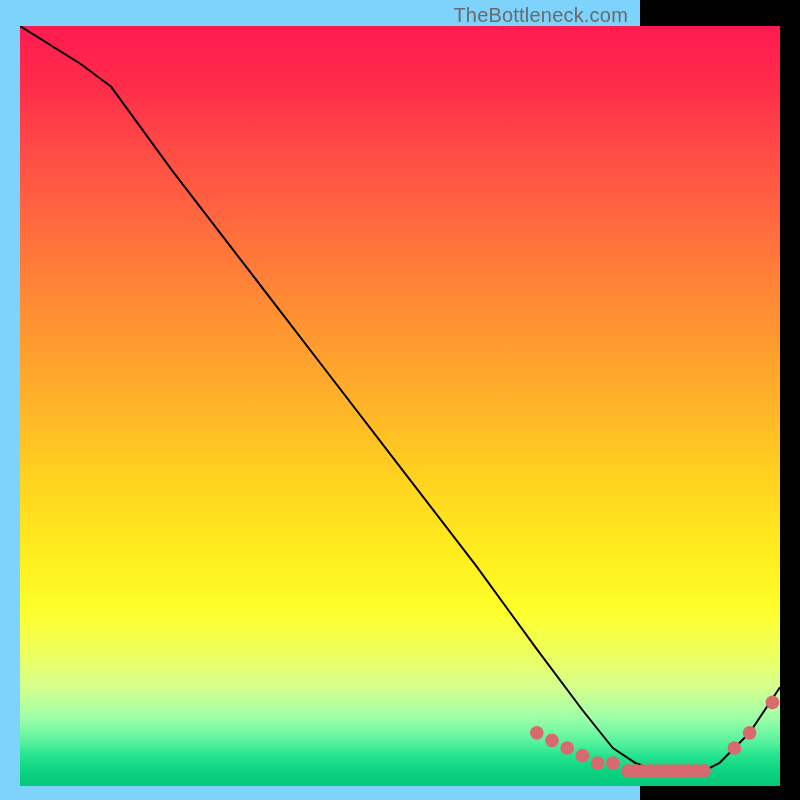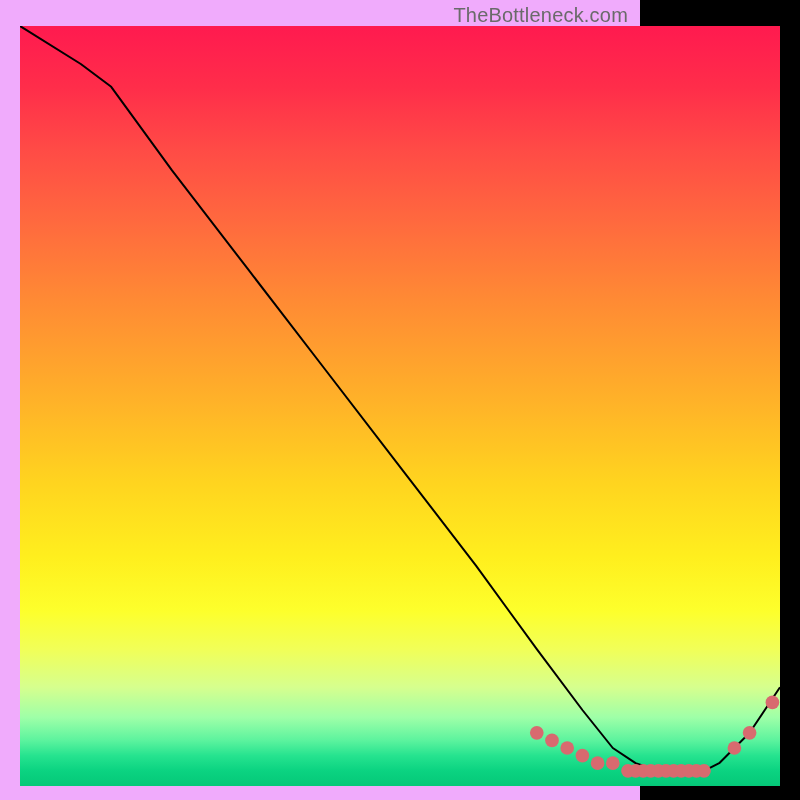--- a/index.html
+++ b/index.html
@@ -8,21 +8,21 @@
     width: 800px;
     height: 800px;
     background: #000;
     overflow: hidden;
     font-family: Arial, Helvetica, sans-serif;
   }
   .stage {
     position: relative;
     width: 640px;
     height: 800px;
-    background: #f0abfc;
+    background: #7dd3fc;
   }
   .watermark {
     position: absolute;
     top: 4px;
     right: 12px;
     color: #6a6a6a;
     font-size: 20px;
     font-weight: 500;
     letter-spacing: 0.2px;
     z-index: 50;

